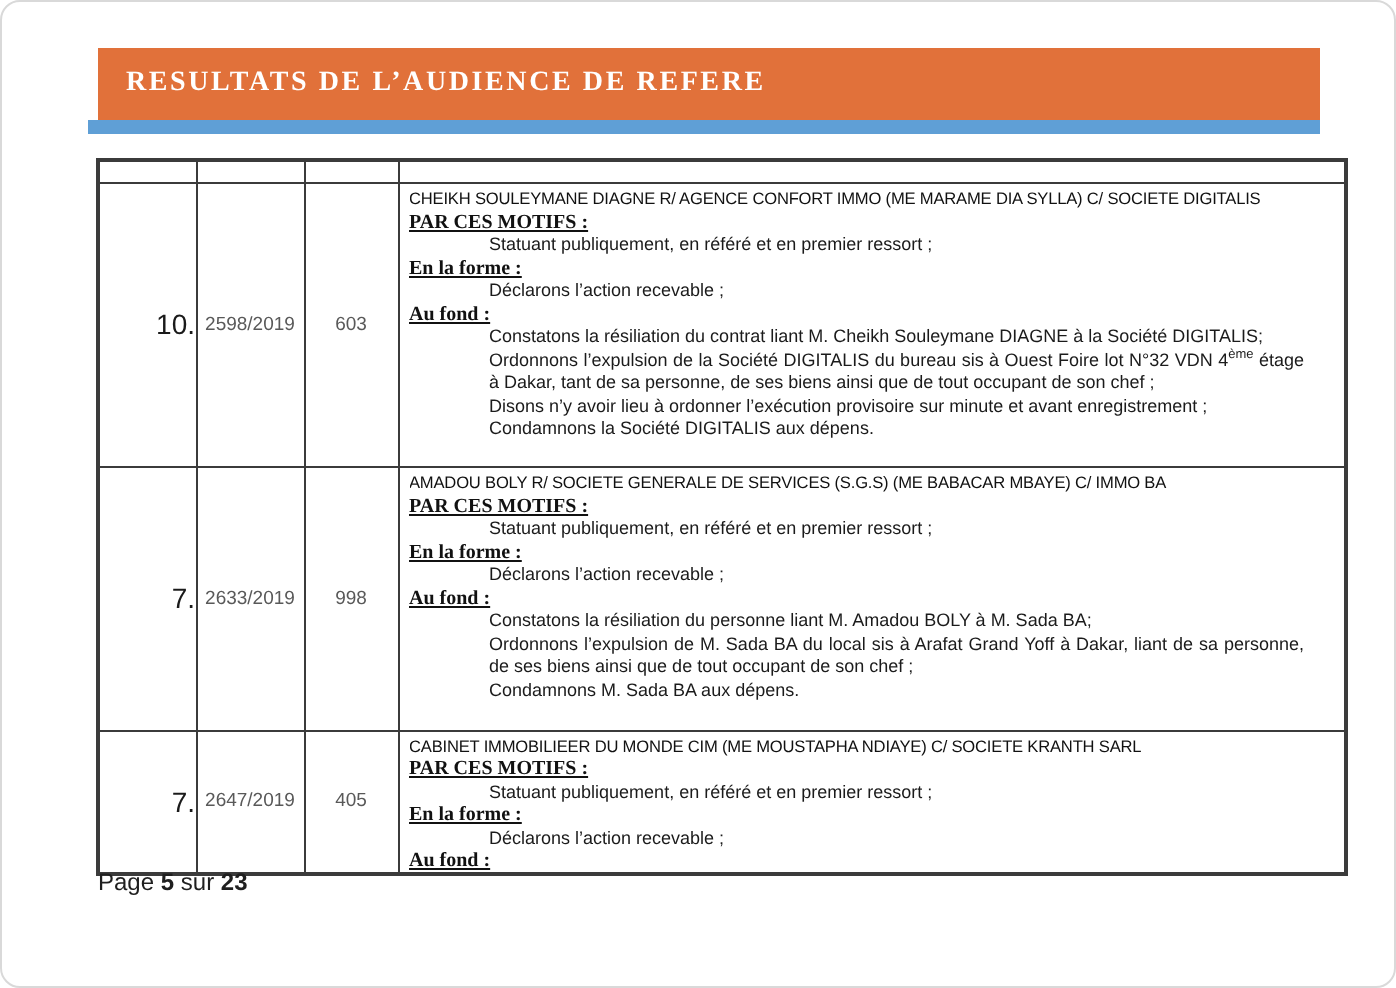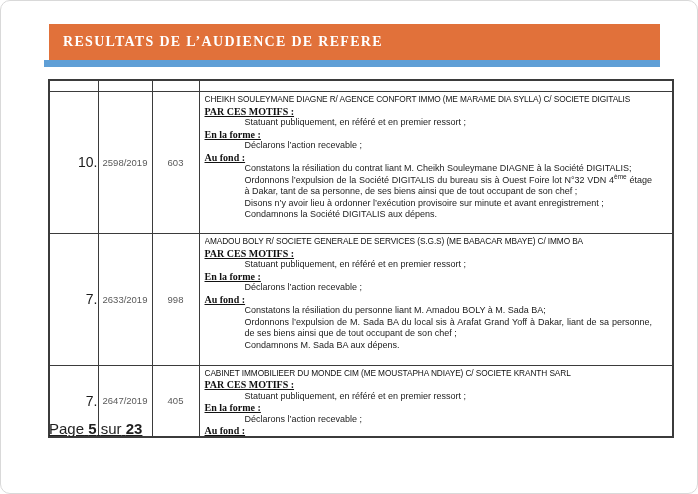--- a/index.html
+++ b/index.html
@@ -58,22 +58,22 @@
     font-family:"Liberation Serif", serif;font-size:10px;font-weight:bold;
     text-decoration:underline;line-height:11.5px;color:#111111;
   }
   .p-body{
     font-family:Liberation Sans, sans-serif;font-size:9px;
     line-height:11.5px;color:#1b1b1b;text-align:justify;margin-left:40px;
   }
   .p-body sup{font-size:6.5px;line-height:0;vertical-align:super;}
   
   .footer{
-    position:absolute;left:48px;top:419px;
-    font-family:"Liberation Sans", sans-serif;font-size:15px;color:#1f1f1f;text-decoration:underline;
+    position:absolute;left:48px;top:433px;
+    font-family:"Liberation Sans", sans-serif;font-size:12px;color:#1f1f1f;
   }
   .footer b{font-weight:bold;}
 </style>
 </head>
 <body>
 
 <div class="page">
 
   <div class="banner" style="background: rgb(225, 113, 58); color: rgb(255, 255, 255);">
     <span>RESULTATS DE L’AUDIENCE DE REFERE</span>

